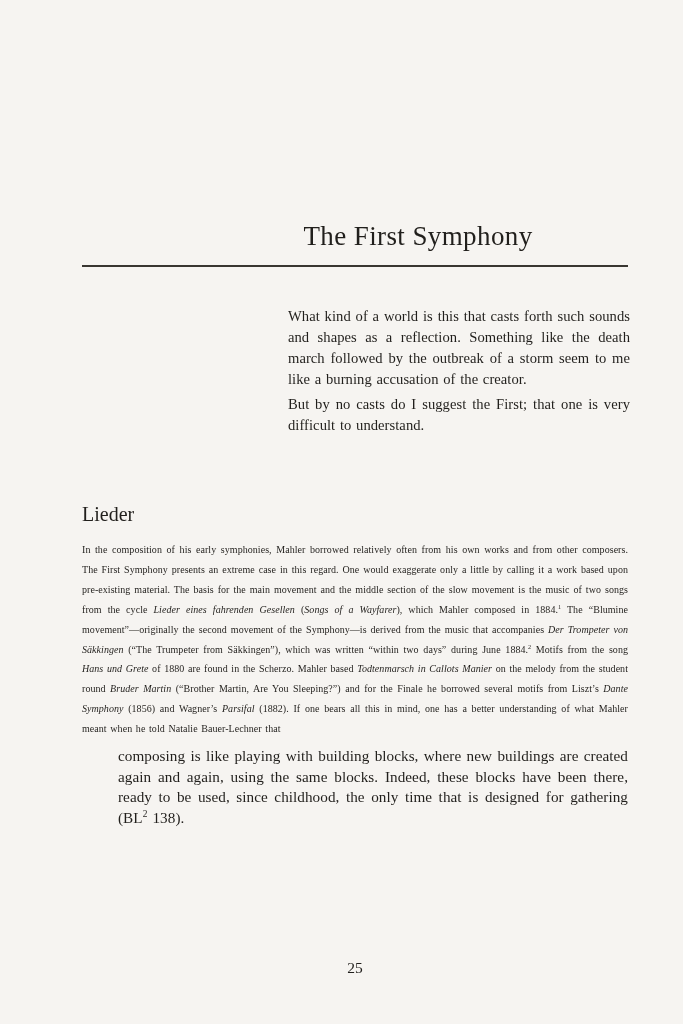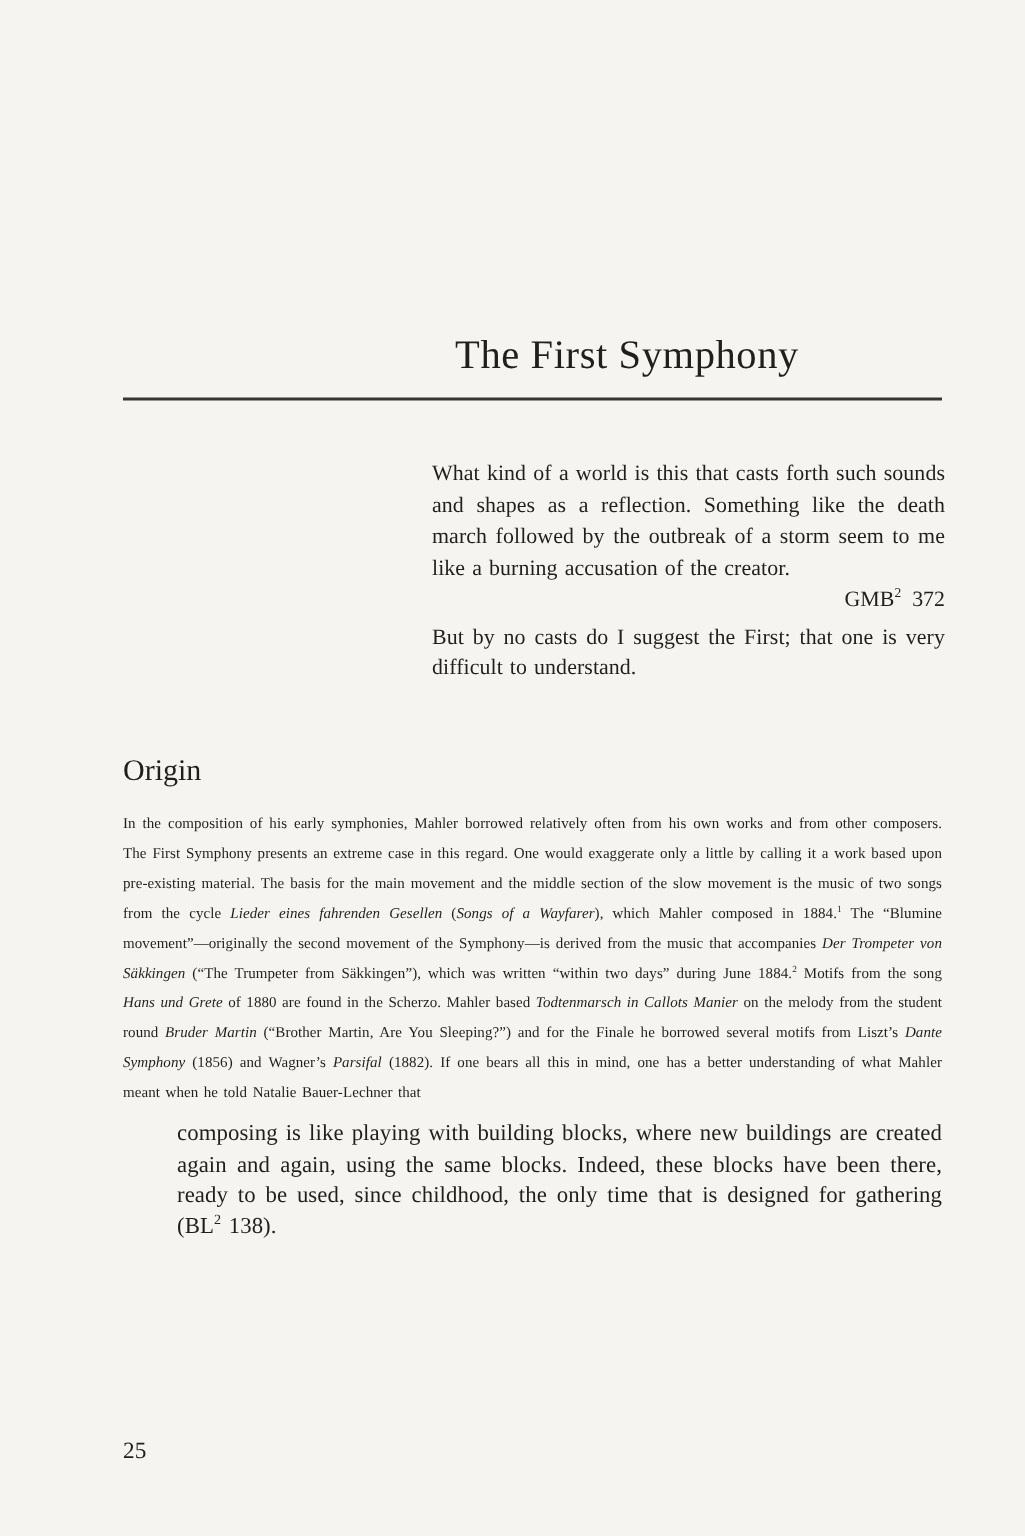--- a/index.html
+++ b/index.html
@@ -56,46 +56,45 @@
     font-size:10px;line-height:19.9px;
     text-align:justify;letter-spacing:.05px;word-spacing:1.1px;
   }
   .block-quote{
     margin:7px 0 0 36px;
     font-size:15.2px;line-height:20.6px;
     text-align:justify;letter-spacing:.05px;word-spacing:1.3px;
   }
   .page-number{
     position:absolute;top:959px;left:82px;width:546px;
-    font-size:15.5px;
+    text-align:center;font-size:15.5px;
   }
   sup{font-size:.62em;line-height:0;vertical-align:super;letter-spacing:0;}
   .it{font-style:italic;}
 </style>
 </head>
 <body>
 
 <div class="page">
 
   <h1 class="chapter-title">The First Symphony</h1>
 
   <hr class="title-rule">
 
   <div class="epigraph-section">
     <div class="epigraph">
       <p class="epigraph-text"><span>What kind of a world is this that casts forth such sounds and shapes as a reflection. Something like the death march followed by the outbreak of a storm seem to me like a burning accusation of the creator.</span></p>
-      <div class="epigraph-citation"><span>GMB</span><sup>2</sup><span> 372</span></div>
     </div>
     <div class="epigraph inline-citation">
       <p class="epigraph-text"><span>But by no casts do I suggest the First; that one is very difficult to understand.</span></p>
     </div>
   </div>
 
   <div class="main-column">
-    <h2 class="section-heading">Origin</h2>
+    <h2 class="section-heading">Lieder</h2>
 
     <p class="body-paragraph"><span>In the composition of his early symphonies, Mahler borrowed relatively often from his own works and from other composers. The First Symphony presents an extreme case in this regard. One would exaggerate only a little by calling it a work based upon pre-existing material. The basis for the main movement and the middle section of the slow movement is the music of two songs from the cycle </span><span class="it">Lieder eines fahrenden Gesellen</span><span> (</span><span class="it">Songs of a Wayfarer</span><span>), which Mahler composed in 1884.</span><sup>1</sup><span> The “Blumine movement”—originally the second movement of the Symphony—is derived from the music that accompanies </span><span class="it">Der Trompeter von Säkkingen</span><span> (“The Trumpeter from Säkkingen”), which was written “within two days” during June 1884.</span><sup>2</sup><span> Motifs from the song </span><span class="it">Hans und Grete</span><span> of 1880 are found in the Scherzo. Mahler based </span><span class="it">Todtenmarsch in Callots Manier</span><span> on the melody from the student round </span><span class="it">Bruder Martin</span><span> (“Brother Martin, Are You Sleeping?”) and for the Finale he borrowed several motifs from Liszt’s </span><span class="it">Dante Symphony</span><span> (1856) and Wagner’s </span><span class="it">Parsifal</span><span> (1882). If one bears all this in mind, one has a better understanding of what Mahler meant when he told Natalie Bauer-Lechner that</span></p>
 
     <blockquote class="block-quote"><span>composing is like playing with building blocks, where new buildings are created again and again, using the same blocks. Indeed, these blocks have been there, ready to be used, since childhood, the only time that is designed for gathering (BL</span><sup>2</sup><span> 138).</span></blockquote>
   </div>
 
   <div class="page-number">25</div>
 
 </div>
 

